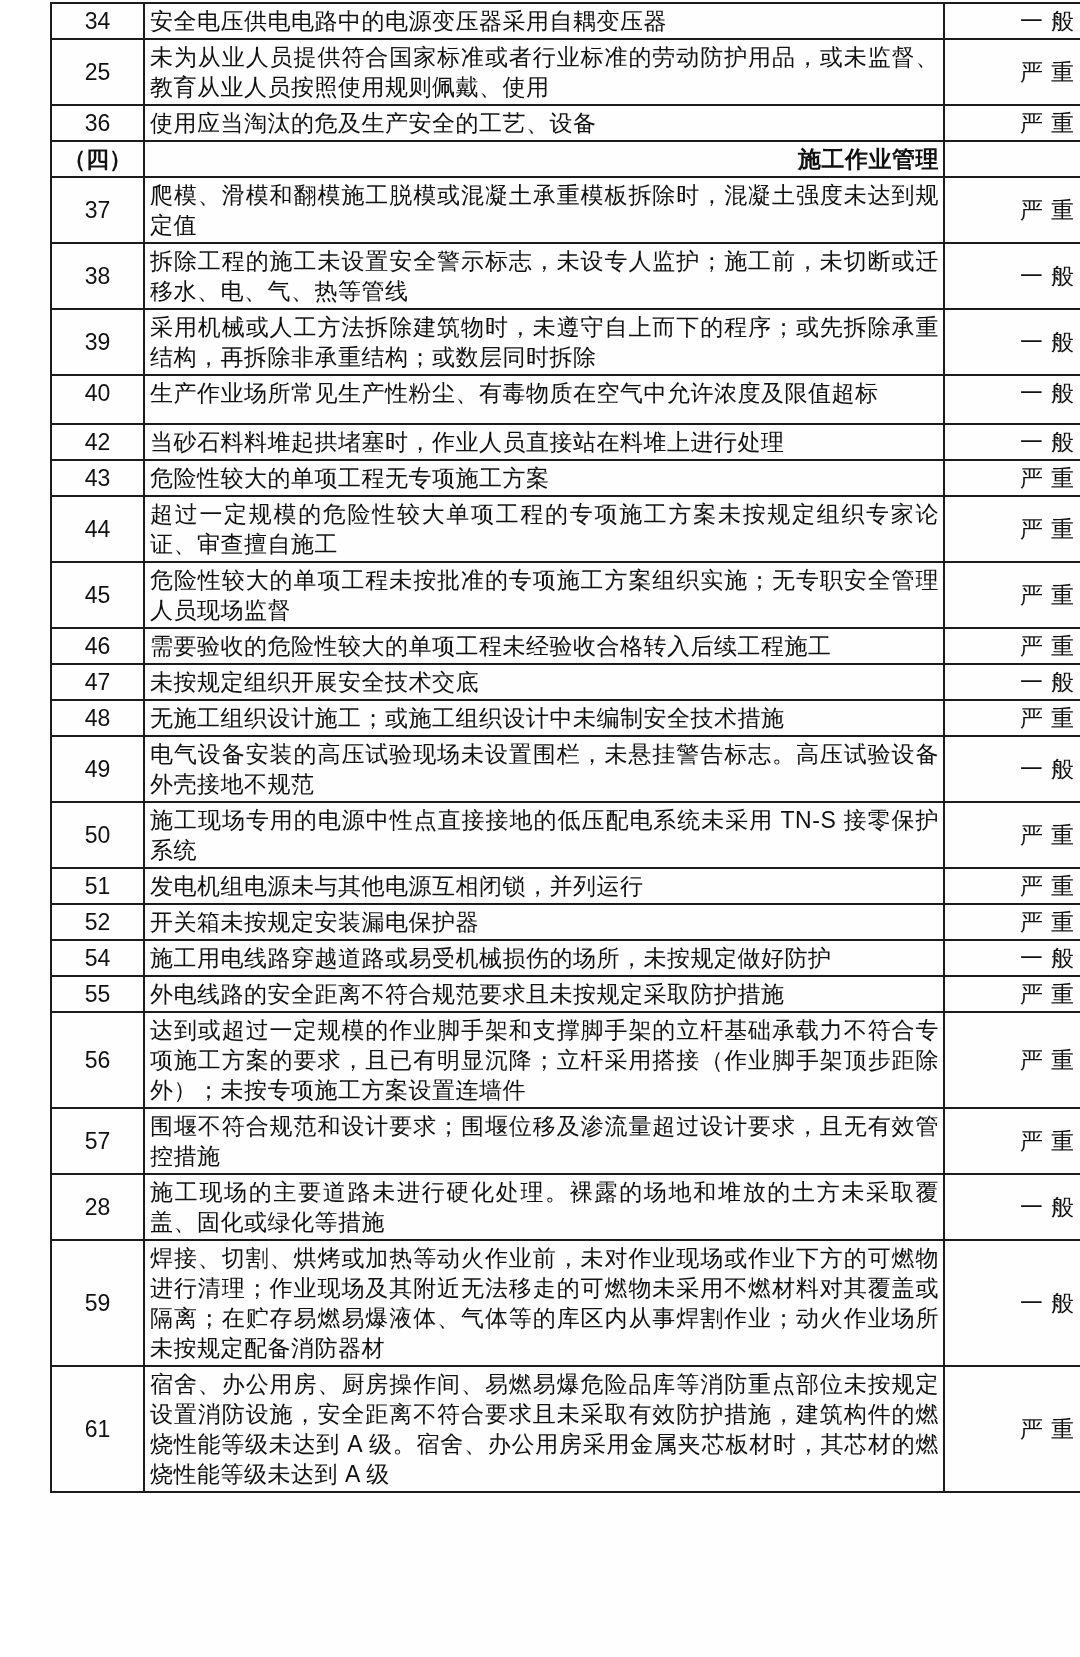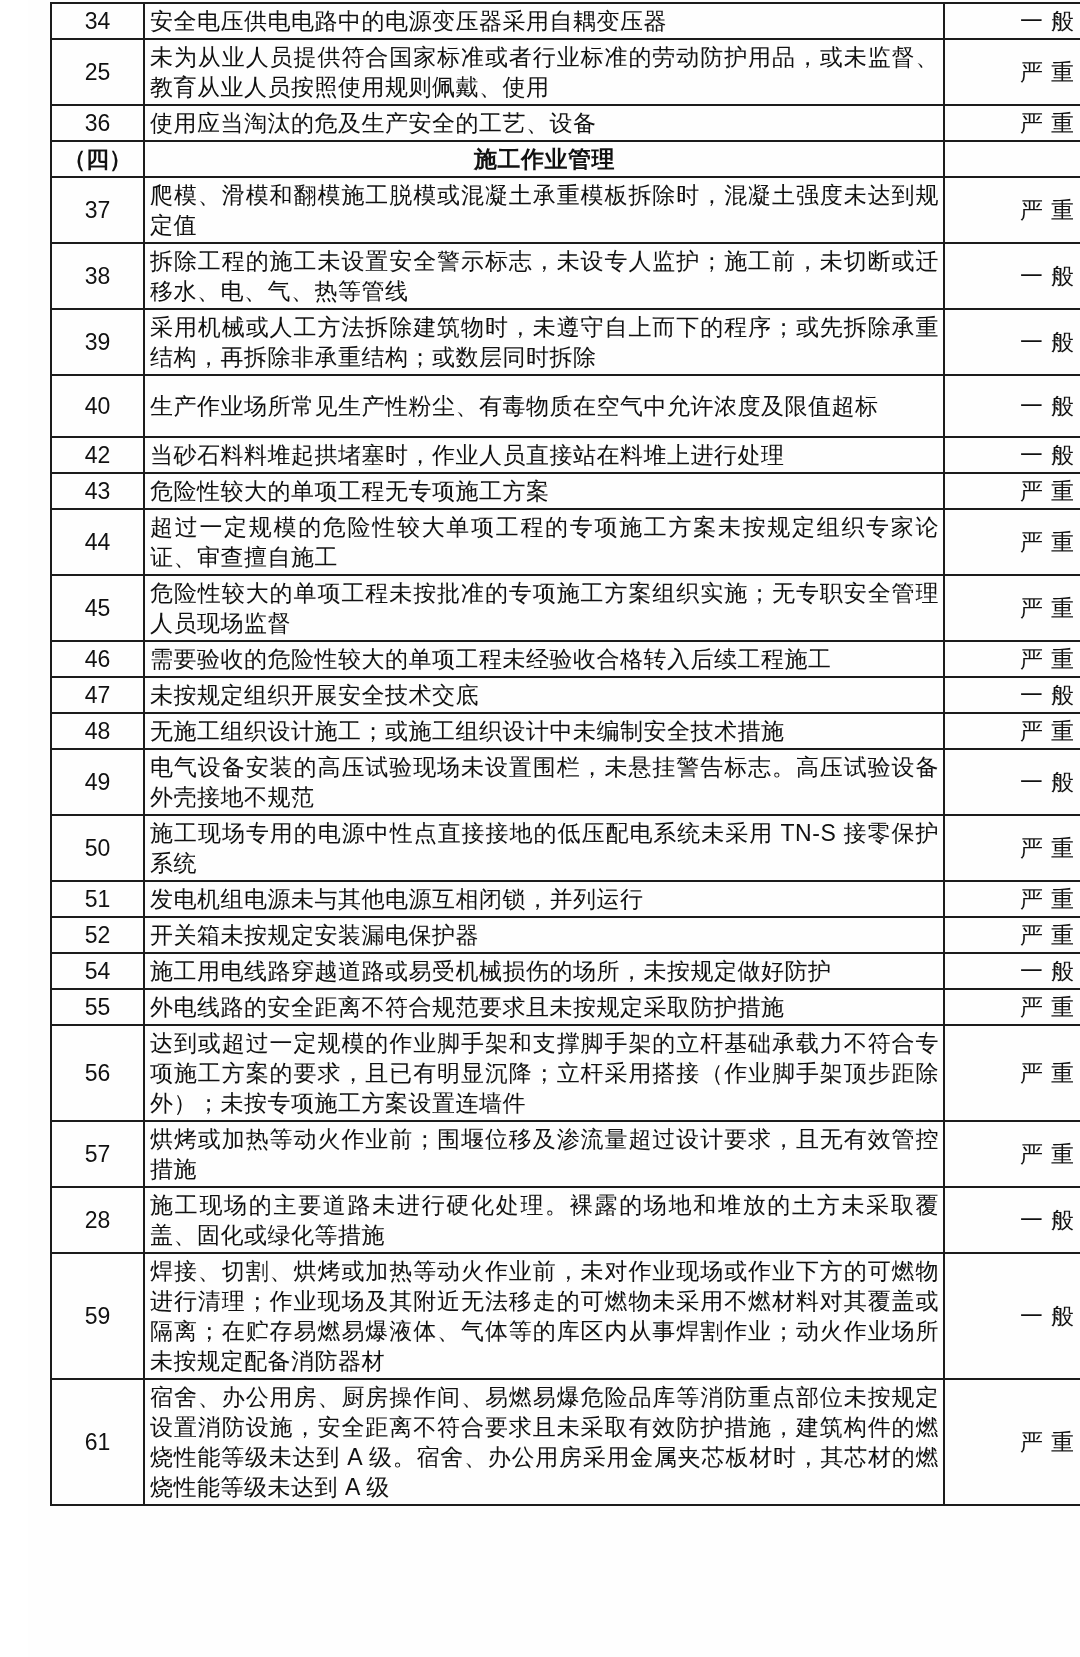--- a/index.html
+++ b/index.html
@@ -46,24 +46,24 @@
     letter-spacing: 0.5px;
   }
   td.c-sev {
     text-align: right;
     letter-spacing: 0.35em;
     padding: 1px 0 1px 0.35em;
     white-space: nowrap;
   }
   
   tr.section-row td { font-weight: bold; }
-  tr.section-row td.c-desc { text-align: center; }
+  tr.section-row td.c-desc { text-align: right; }
 
   
-  table.hazard-table tbody tr:nth-child(8) td { padding-top: 15px; padding-bottom: 15px; }
+  table.hazard-table tbody tr:nth-child(8) td { padding-top: 2px; padding-bottom: 15px; }
 </style>
 </head>
 <body>
 
 <div class="page">
   <table class="hazard-table">
     <colgroup>
       <col class="col-no">
       <col class="col-desc">
       <col class="col-sev">
@@ -174,21 +174,21 @@
     <td class="c-desc">外电线路的安全距离不符合规范要求且未按规定采取防护措施</td>
     <td class="c-sev">严重</td>
   </tr>
         <tr>
     <td class="c-no">56</td>
     <td class="c-desc">达到或超过一定规模的作业脚手架和支撑脚手架的立杆基础承载力不符合专项施工方案的要求，且已有明显沉降；立杆采用搭接（作业脚手架顶步距除外）；未按专项施工方案设置连墙件</td>
     <td class="c-sev">严重</td>
   </tr>
         <tr>
     <td class="c-no">57</td>
-    <td class="c-desc">烘烤或加热等动火作业前；围堰位移及渗流量超过设计要求，且无有效管控措施</td>
+    <td class="c-desc">围堰不符合规范和设计要求；围堰位移及渗流量超过设计要求，且无有效管控措施</td>
     <td class="c-sev">严重</td>
   </tr>
         <tr>
     <td class="c-no">28</td>
     <td class="c-desc">施工现场的主要道路未进行硬化处理。裸露的场地和堆放的土方未采取覆盖、固化或绿化等措施</td>
     <td class="c-sev">一般</td>
   </tr>
         <tr>
     <td class="c-no">59</td>
     <td class="c-desc">焊接、切割、烘烤或加热等动火作业前，未对作业现场或作业下方的可燃物进行清理；作业现场及其附近无法移走的可燃物未采用不燃材料对其覆盖或隔离；在贮存易燃易爆液体、气体等的库区内从事焊割作业；动火作业场所未按规定配备消防器材</td>

